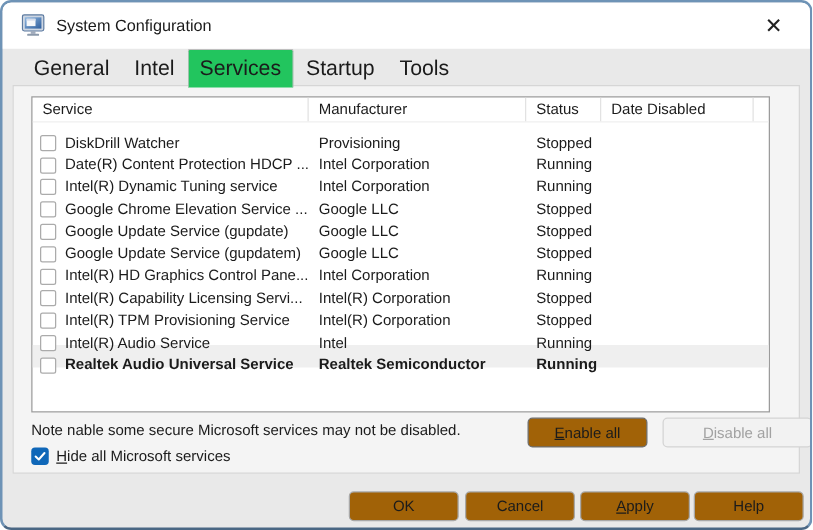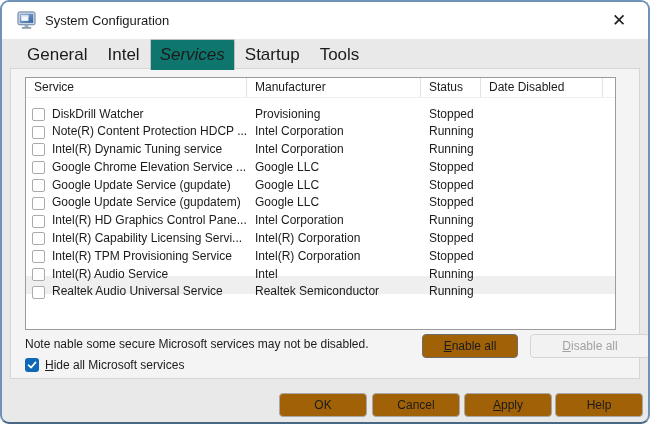--- a/index.html
+++ b/index.html
@@ -8,33 +8,33 @@
 
   
   .titlebar{position:absolute;left:0;top:0;right:0;height:37px;background:#ffffff;display:flex;align-items:center;}
   .app-icon{width:19px;height:19px;margin-left:15px;flex:0 0 auto;}
   .title{margin-left:9px;font-size:13px;color:#1a1a1a;}
   .close-btn{position:absolute;right:12px;top:4px;width:34px;height:28px;display:flex;align-items:center;justify-content:center;font-size:17px;font-weight:300;color:#222;cursor:default;}
 
   
   .tabstrip{position:absolute;left:15px;top:44px;display:flex;align-items:flex-end;height:23px;z-index:3;}
   .tab{font-size:17px;padding:3px 9px 4px 9px;border:1px solid transparent;border-bottom:none;color:#1b1b1b;position:relative;}
-  .tab.active{background:#0f766e;border-color:#bfbfbf;border-radius:2px 2px 0 0;padding-top:5px;padding-bottom:5px;margin-bottom:-1px;z-index:4;font-style:italic;}
+  .tab.active{background:#22c55e;border-color:#bfbfbf;border-radius:2px 2px 0 0;padding-top:5px;padding-bottom:5px;margin-bottom:-1px;z-index:4;}
 
   
   .tabpage{position:absolute;left:8px;right:8px;top:66px;height:311px;background:#f4f4f4;border:1px solid #d6d6d6;box-sizing:border-box;z-index:2;}
 
   
   .listview{position:absolute;left:14px;top:8px;width:591px;height:253px;background:#ffffff;border:1px solid #9b9b9b;box-sizing:border-box;overflow:hidden;}
   .lv-grid{display:grid;grid-template-columns:221px 174px 60px 122px 1fr;align-items:center;}
   .lv-header{height:19px;border-bottom:1px solid #f0f0f0;}
   .lv-header .hcell{font-size:12px;color:#1b1b1b;padding-left:8px;height:19px;line-height:19px;border-right:1px solid #e2e2e2;white-space:nowrap;overflow:hidden;}
   .lv-header .hcell.hfill{border-right:none;}
   .row{height:17.8px;}
-  .row.selected{background:#efefef;}
+  .row.selected{background:#efefef;font-weight:bold;}
   .cell{font-size:12px;line-height:17.8px;white-space:nowrap;overflow:hidden;margin-top:15px;}
   .c-service{display:flex;align-items:center;padding-left:6px;}
   .cb{width:11px;height:11px;border:1px solid #ababab;border-radius:2px;background:#fff;margin-right:7px;flex:0 0 auto;}
   .c-status{padding-left:8px;}
   .c-mfr,.c-date{padding-left:8px;}
 
   
   .note{position:absolute;left:14px;top:268px;font-size:12px;color:#1b1b1b;white-space:nowrap;}
   .btn{box-sizing:border-box;display:flex;align-items:center;justify-content:center;font-size:12px;background:#a16207;border:1px solid #a8a8a8;border-radius:4px;color:#1b1b1b;}
   .btn-enable{position:absolute;left:411px;top:265px;width:96px;height:24px;border-color:#6d6d6d;}
@@ -103,21 +103,21 @@
             <span>DiskDrill Watcher</span>
           </div>
         <div class="cell c-mfr">Provisioning</div>
         <div class="cell c-status">Stopped</div>
         <div class="cell c-date"></div>
           <div></div>
       </div>
       <div class="lv-grid row">
         <div class="cell c-service">
             <span class="cb"></span>
-            <span>Note(R) Content Protection HDCP ...</span>
+            <span>Date(R) Content Protection HDCP ...</span>
           </div>
         <div class="cell c-mfr">Intel Corporation</div>
         <div class="cell c-status">Running</div>
         <div class="cell c-date"></div>
           <div></div>
       </div>
       <div class="lv-grid row">
         <div class="cell c-service">
             <span class="cb"></span>
             <span>Intel(R) Dynamic Tuning service</span>

